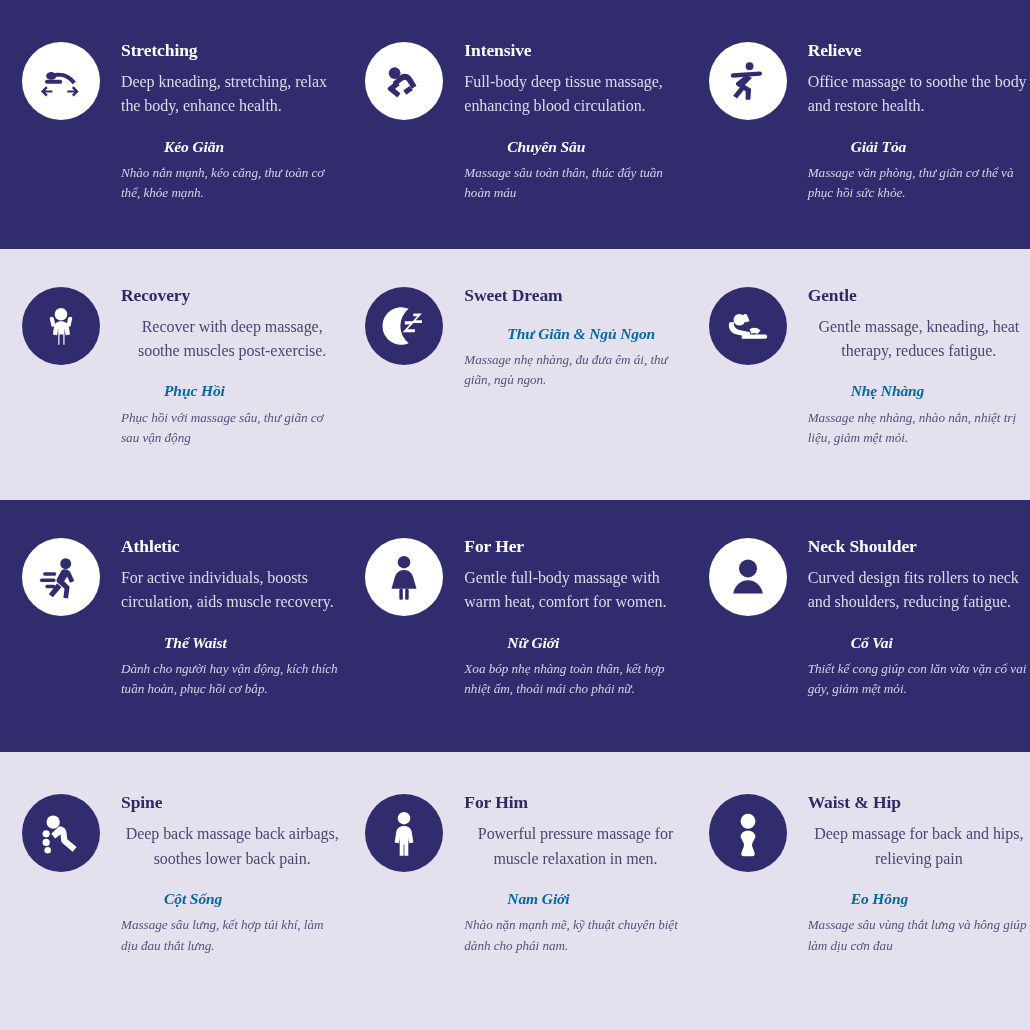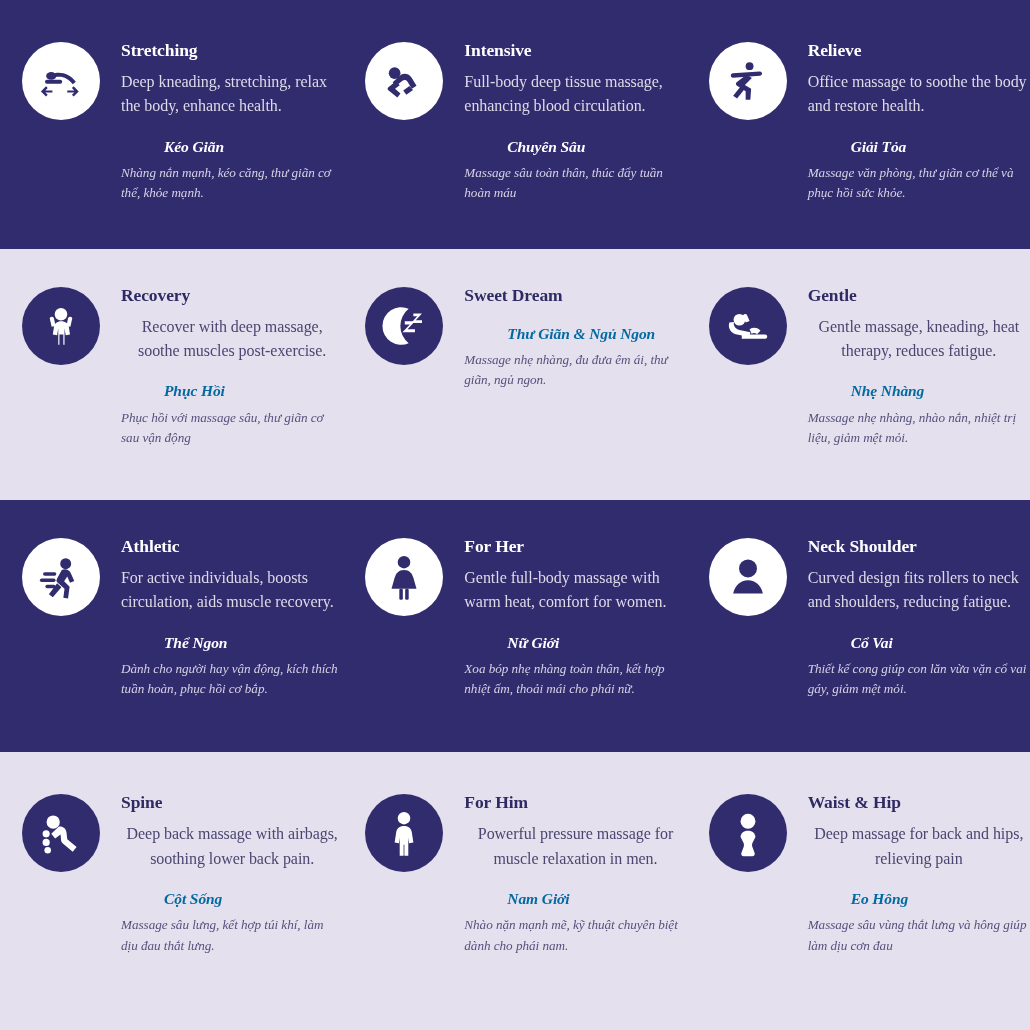--- a/index.html
+++ b/index.html
@@ -122,21 +122,21 @@
           <path d="M14 30.5 h17 a1 1 0 0 1 0 5 H14 a2.5 2.5 0 0 1 0 -5 z"></path>
           <path d="M24 22 C34 20 44 24 51 33 l-4 3 C41 28 33 25 25 27 z"></path>
           <path d="M21 44 l-9 0 l3 -3 l-2.2 -2.2 l-6.5 6.5 l6.5 6.5 l2.2 -2.2 l-3 -3 l9 0 z"></path>
           <path d="M40 44 l9 0 l-3 -3 l2.2 -2.2 l6.5 6.5 l-6.5 6.5 l-2.2 -2.2 l3 -3 l-9 0 z"></path>
         </svg>
       </span>
       <div class="body">
         <div class="title">Stretching</div>
         <div class="desc">Deep kneading, stretching, relax the body, enhance health.</div>
         <div class="vi-title">Kéo Giãn</div>
-        <div class="vi-desc">Nhàng nắn mạnh, kéo căng, thư giãn cơ thể, khỏe mạnh.</div>
+        <div class="vi-desc">Nhào nắn mạnh, kéo căng, thư toàn cơ thể, khỏe mạnh.</div>
       </div>
     </div>
 
     <div class="card">
       <span class="badge">
         <svg width="50" height="50" viewBox="0 0 64 64" aria-hidden="true">
           <circle cx="20" cy="22" r="7.5"></circle>
           <path d="M28 24 c5 -3 11 -1 14 4 l6 10 l-6 4 l-5.5 -9 c-1.5 -2.5 -4 -3 -6 -1.5 l-9 7 l-4 -5 z"></path>
           <path d="M12 40 l10 -8 l4.5 5.5 l-6 4.5 l7 6 l-4 5 l-12 -9.5 a2.6 2.6 0 0 1 0.5 -3.5 z"></path>
           <path d="M31 44 l8 -5.5 l4.5 5 l-8.5 6 z"></path>
@@ -232,21 +232,21 @@
           <path d="M33 23 c5 -2 10 0 12 5 l4 9 l-5.5 2.5 l-3.5 -8 l-4 6 l7 7 l-2 15 l-6 -1 l1.5 -11.5 l-9 -8 a4 4 0 0 1 -0.5 -5 z"></path>
           <path d="M27 40 l5.5 5 l-11 13 l-5 -4 z"></path>
           <rect x="9" y="26" width="17" height="4.4" rx="2.2"></rect>
           <rect x="5" y="34" width="20" height="4.4" rx="2.2"></rect>
           <rect x="12" y="42" width="13" height="4.4" rx="2.2"></rect>
         </svg>
       </span>
       <div class="body">
         <div class="title">Athletic</div>
         <div class="desc">For active individuals, boosts circulation, aids muscle recovery.</div>
-        <div class="vi-title">Thể Ngon</div>
+        <div class="vi-title">Thể Waist</div>
         <div class="vi-desc">Dành cho người hay vận động, kích thích tuần hoàn, phục hồi cơ bắp.</div>
       </div>
     </div>
 
     <div class="card">
       <span class="badge">
         <svg width="50" height="50" viewBox="0 0 64 64" aria-hidden="true">
           <circle cx="32" cy="13" r="8"></circle>
           <path d="M32 23 c7 0 10 4 12 10 l4 14 h-32 l4 -14 c2 -6 5 -10 12 -10 z"></path>
           <rect x="26" y="47" width="4.5" height="14" rx="1.6"></rect>
@@ -285,21 +285,21 @@
         <svg width="50" height="50" viewBox="0 0 64 64" aria-hidden="true">
           <circle cx="22" cy="18" r="8.5"></circle>
           <circle cx="13" cy="33" r="4.6"></circle>
           <circle cx="13" cy="44" r="4.6"></circle>
           <circle cx="15" cy="54" r="4.2"></circle>
           <path d="M29 24 c5 -1 9 2 10 7 l1 9 l12 10 l-5 6 l-13 -11 a6 6 0 0 1 -2 -4 l-0.5 -7 l-7 5 l-5 -6 z"></path>
         </svg>
       </span>
       <div class="body">
         <div class="title">Spine</div>
-        <div class="desc">Deep back massage with airbags, soothing lower back pain.</div>
+        <div class="desc">Deep back massage back airbags, soothes lower back pain.</div>
         <div class="vi-title">Cột Sống</div>
         <div class="vi-desc">Massage sâu lưng, kết hợp túi khí, làm dịu đau thắt lưng.</div>
       </div>
     </div>
 
     <div class="card">
       <span class="badge">
         <svg width="50" height="50" viewBox="0 0 64 64" aria-hidden="true">
           <circle cx="32" cy="13" r="8"></circle>
           <path d="M32 23 c6 0 9 3 10 8 l2 13 l-5.5 1 l-1 -7 l0 23 h-5 l0 -14 h-1 l0 14 h-5 l0 -23 l-1 7 l-5.5 -1 l2 -13 c1 -5 4 -8 10 -8 z"></path>

